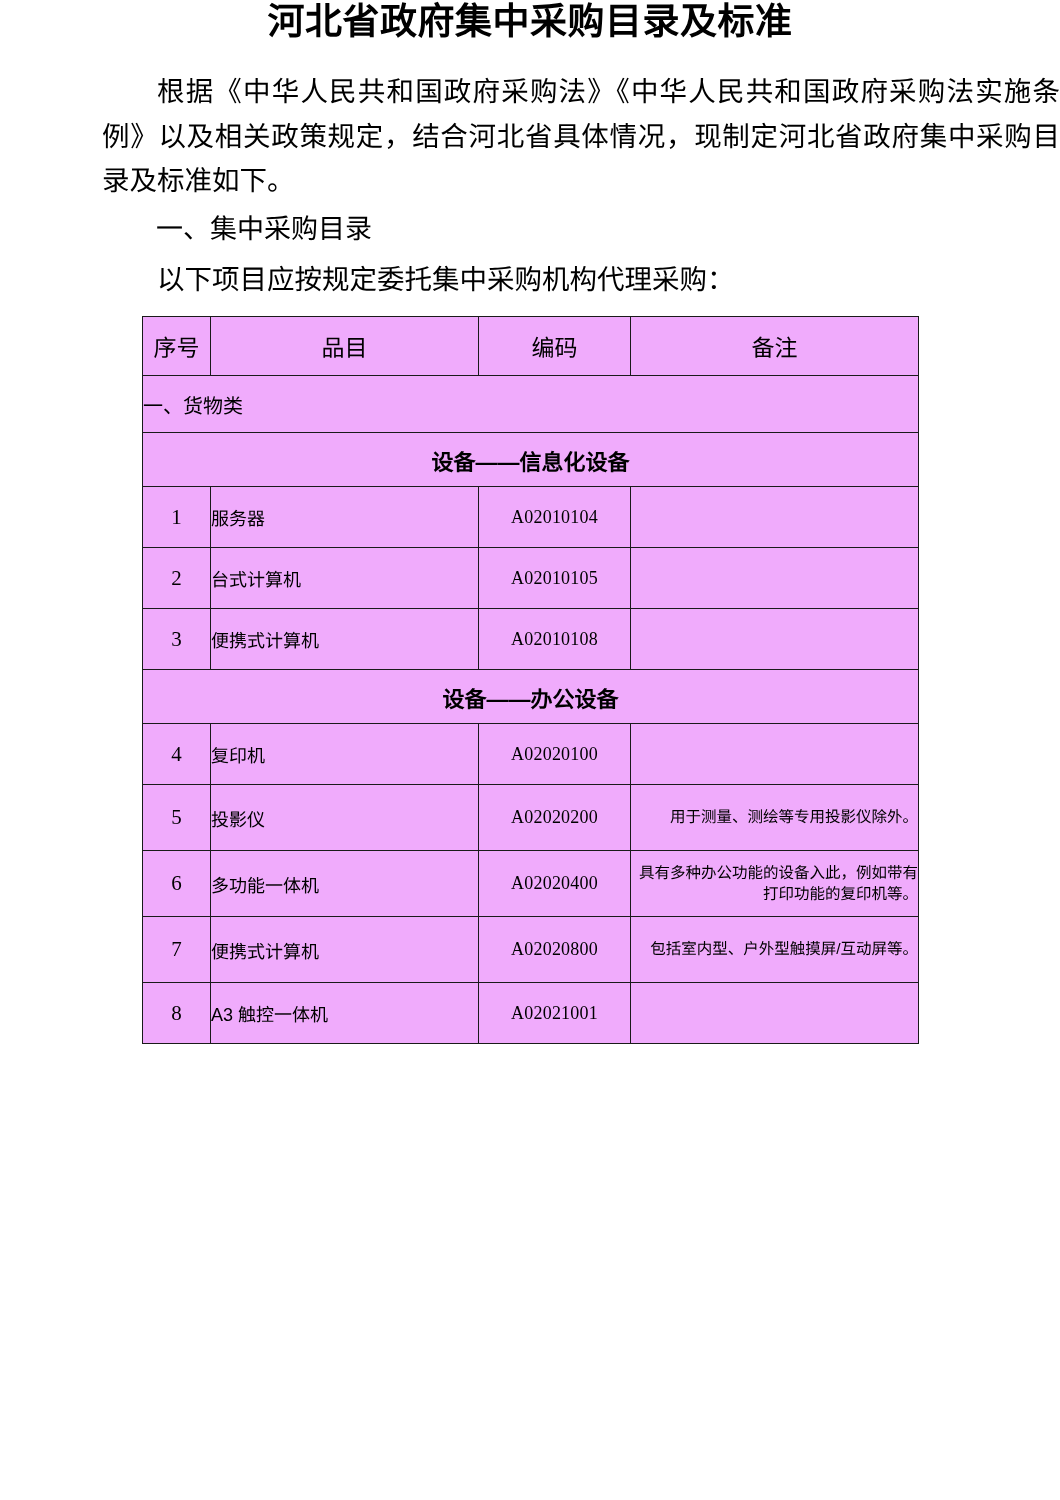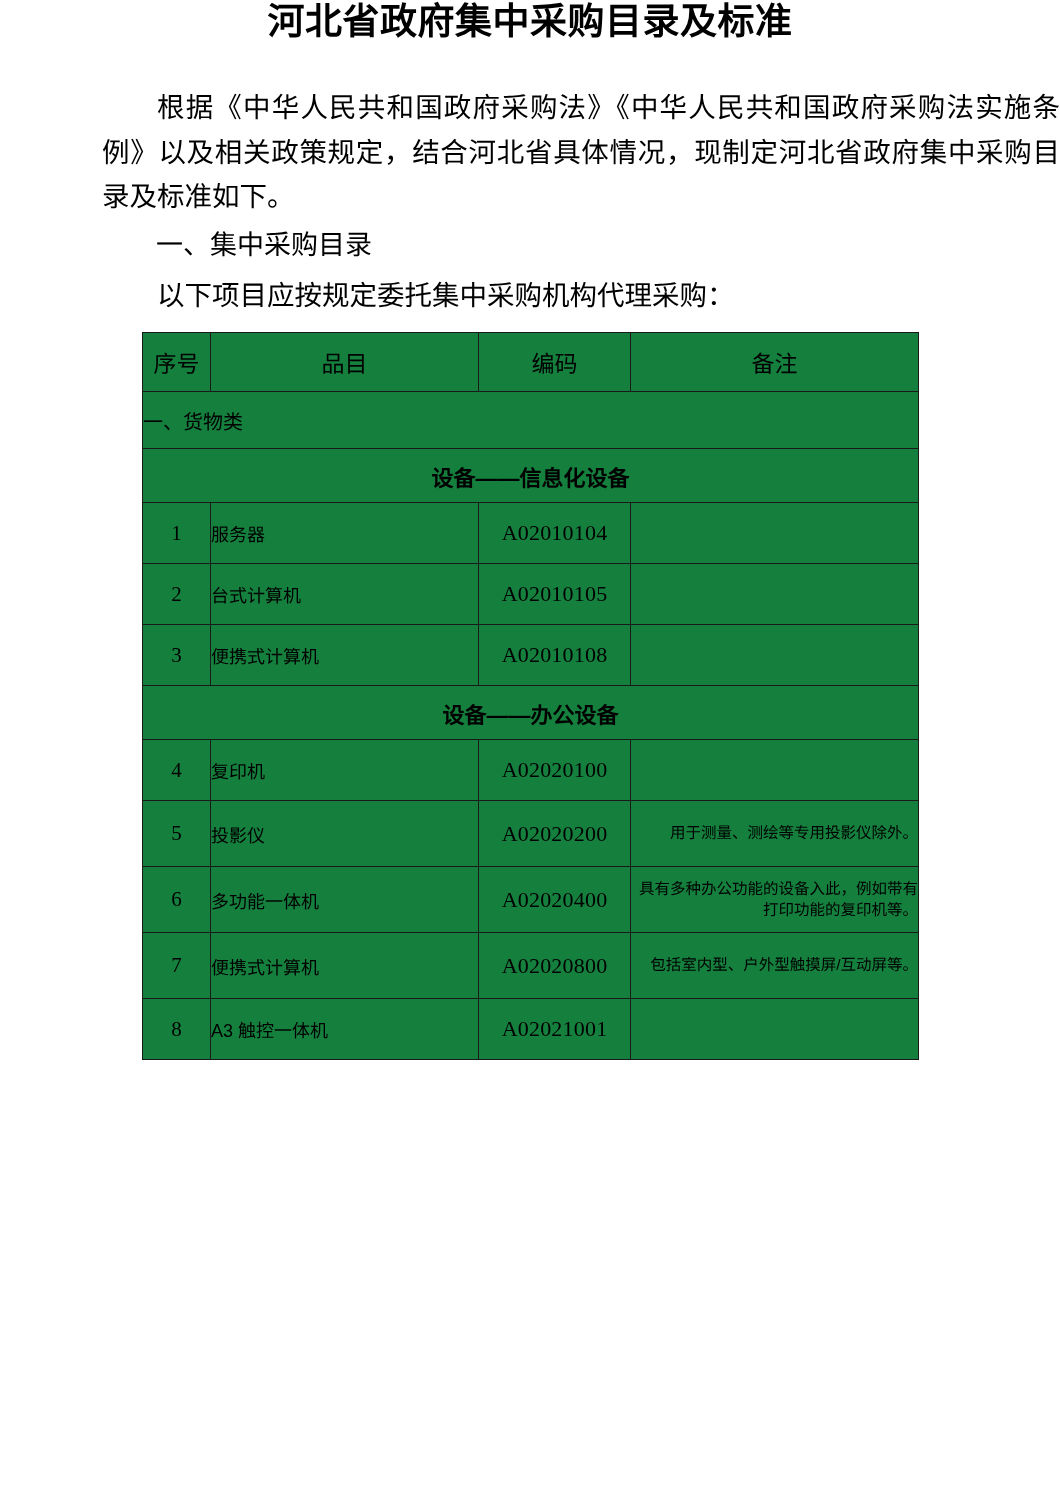--- a/index.html
+++ b/index.html
@@ -31,21 +31,21 @@
     font-size: 37px;
     font-weight: bold;
     letter-spacing: 0.5px;
     line-height: 1.2;
     margin: 0;
     font-family: "Liberation Sans", "DejaVu Sans", sans-serif;
   }
 
   
   .body-area {
-    margin-top: 42px;
+    margin-top: 26px;
     padding-left: 102px;
   }
   .para {
     font-size: 27.5px;
     line-height: 1.62;
     text-align: justify;
     text-justify: inter-ideograph;
     margin: 0;
     text-indent: 2em;
     font-family: "Liberation Sans", "DejaVu Sans", sans-serif;
@@ -70,21 +70,21 @@
   
   .table-wrap {
     margin-top: 14px;
     padding-left: 142px;
     padding-right: 142px;
   }
   table.catalog {
     width: 776px;
     border-collapse: collapse;
     table-layout: fixed;
-    background: #15803d;
+    background: #f0abfc;
   }
   table.catalog th,
   table.catalog td {
     border: 1.6px solid #1a1a1a;
     padding: 0;
     vertical-align: middle;
   }
 
   col.c-no   { width: 68px; }
   col.c-item { width: 268px; }
@@ -121,21 +121,21 @@
     font-family: "Liberation Serif", "DejaVu Serif", serif;
   }
   .cell-item {
     text-align: left;
     padding-left: 14px;
     font-size: 18px;
     font-family: "Liberation Sans", "DejaVu Sans", sans-serif;
   }
   .cell-code {
     text-align: center;
-    font-size: 22px;
+    font-size: 18px;
     font-family: "Liberation Serif", "DejaVu Serif", serif;
     letter-spacing: 0.2px;
   }
   .cell-note {
     text-align: right;
     padding: 5px 6px 5px 8px;
     font-size: 15.5px;
     line-height: 1.34;
     font-family: "Liberation Sans", "DejaVu Sans", sans-serif;
   }

